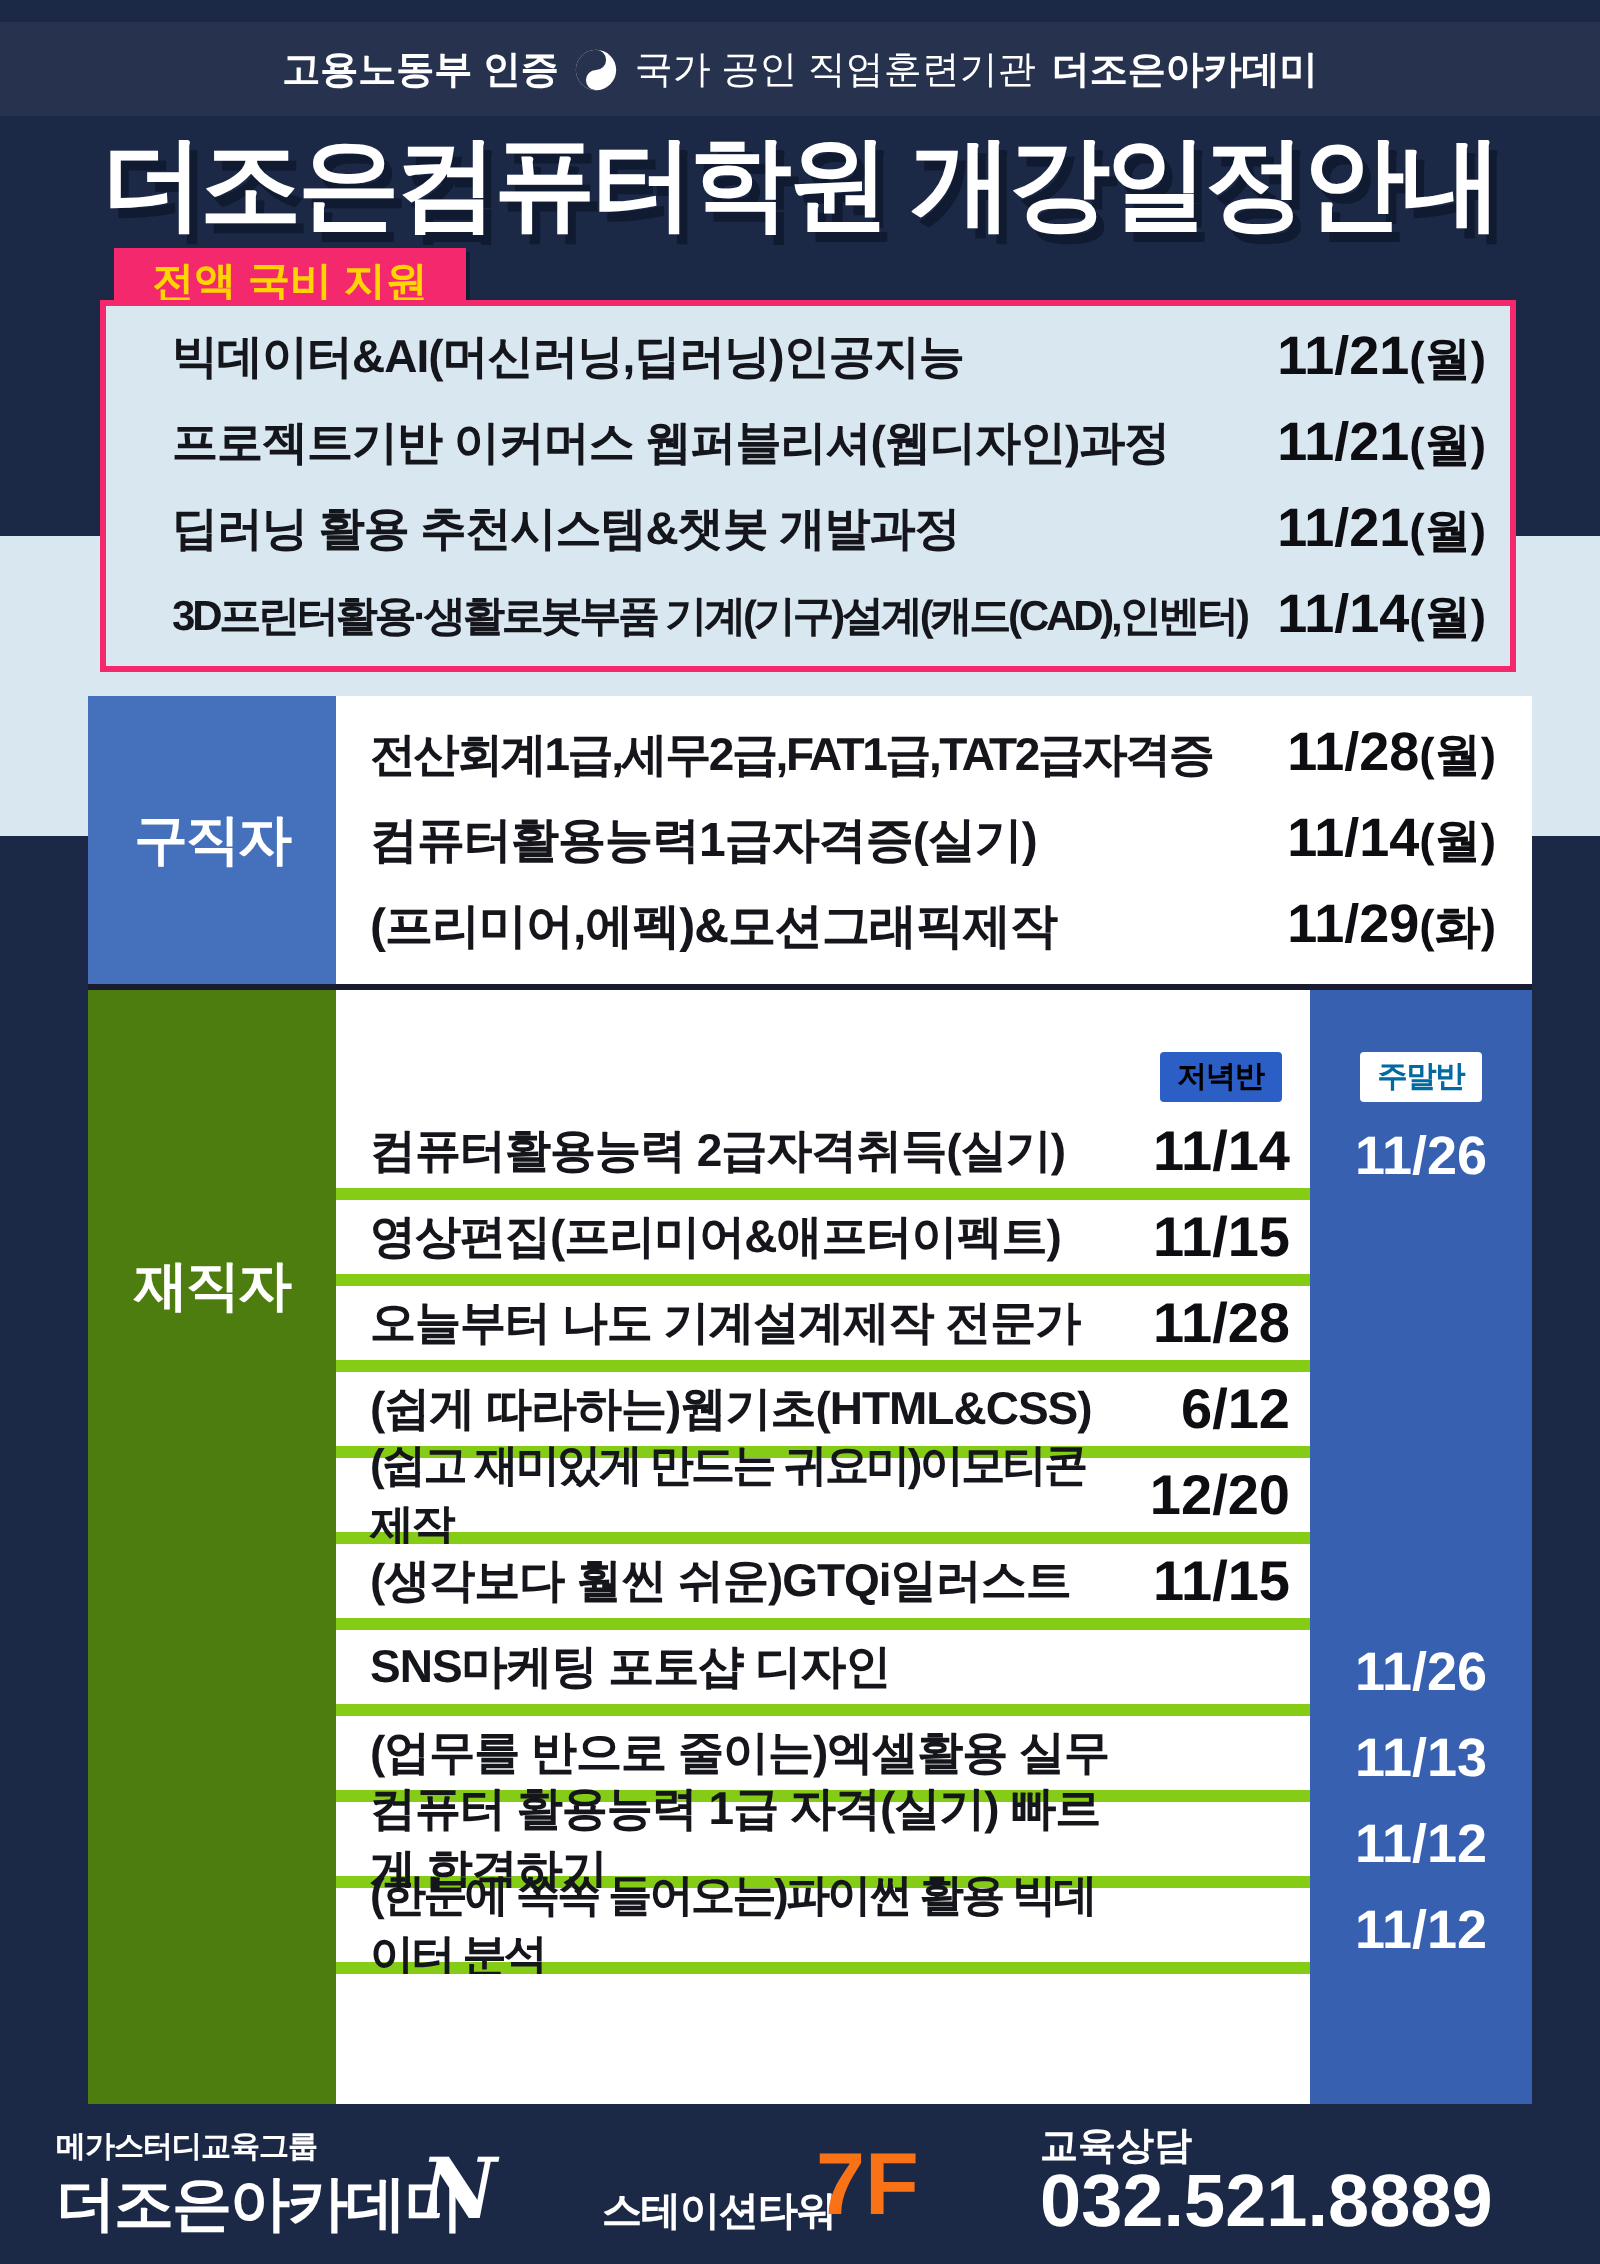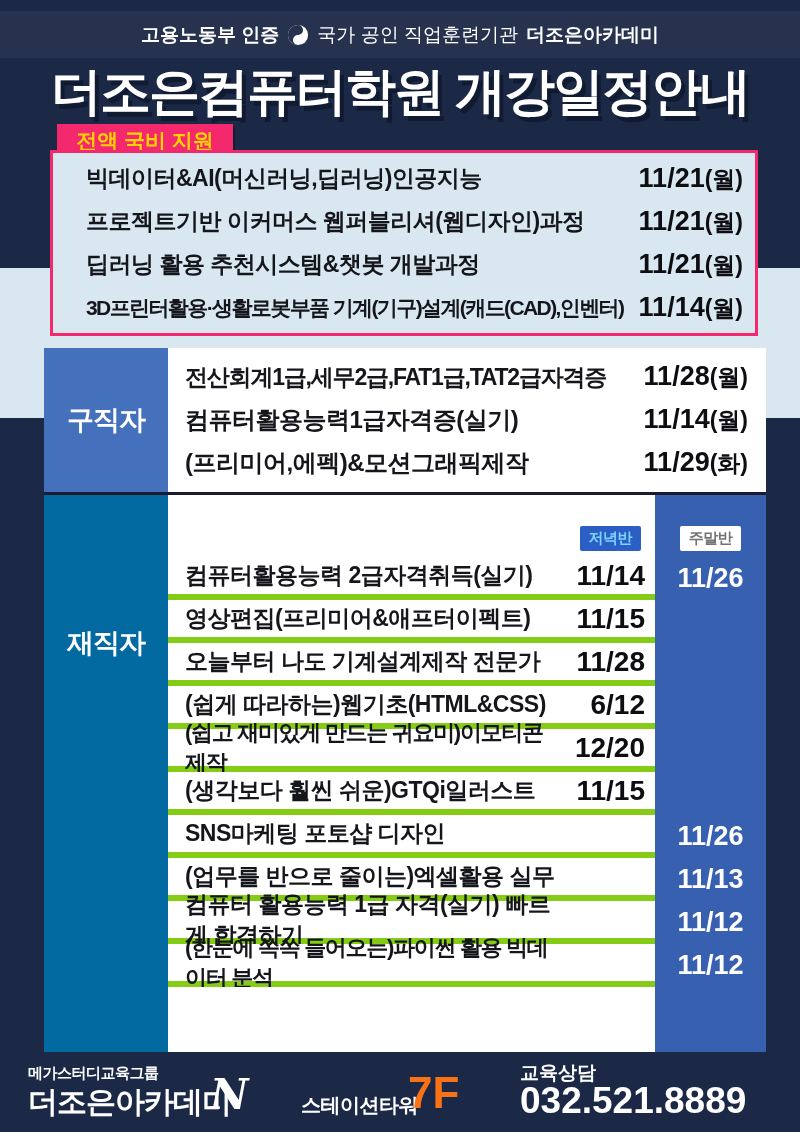--- a/index.html
+++ b/index.html
@@ -51,31 +51,31 @@
   .jrow{display:flex;align-items:center;height:43px;}
   .jname{flex:1;font-size:24px;font-weight:700;color:#15151c;letter-spacing:-0.5px;}
   .jrow.tight .jname{font-size:23px;letter-spacing:-1.2px;}
   .jdate{font-size:27px;font-weight:800;color:#0d0d12;white-space:nowrap;}
   .jday{font-size:23px;font-weight:700;color:#0d0d12;}
 
   .employed{
     position:absolute;left:44px;top:492px;width:722px;height:560px;display:flex;
     border-top:3px solid #1b1b2f;box-sizing:border-box;
   }
-  .emp-label{width:124px;background:#0369a1;color:#fff;font-size:27px;font-weight:700;
+  .emp-label{width:124px;background:#4d7c0f;color:#fff;font-size:27px;font-weight:700;
     display:flex;justify-content:center;padding-top:130px;box-sizing:border-box;letter-spacing:-1px;}
   .emp-main{flex:1;display:flex;flex-direction:column;}
   .ehead{height:62px;display:flex;}
   .ehead-white{width:487px;background:#fff;display:flex;align-items:flex-end;justify-content:flex-end;
     padding:0 14px 6px 0;box-sizing:border-box;}
   .ehead-wknd{width:111px;background:#3761b0;display:flex;align-items:flex-end;justify-content:center;
     padding-bottom:6px;box-sizing:border-box;}
   .mini-badge{font-size:15px;font-weight:800;padding:3px 9px;border-radius:2px;letter-spacing:-0.5px;}
-  .badge-eve{background:#2c5fc6;color:#7dd3fc;}
-  .badge-wknd{background:#ffffff;color:#737373;}
+  .badge-eve{background:#2c5fc6;color:#000000;}
+  .badge-wknd{background:#ffffff;color:#0369a1;}
   .erow{height:43px;display:flex;}
   .erow-white{width:487px;background:#fff;display:flex;align-items:center;
     border-bottom:6px solid #84cc16;box-sizing:border-box;padding:0 10px 0 17px;}
   .ename{flex:1;font-size:23px;font-weight:700;color:#15151c;letter-spacing:-0.5px;}
   .erow.tight .ename{font-size:22px;letter-spacing:-1.3px;}
   .eeve{width:84px;text-align:right;font-size:28px;font-weight:800;color:#0d0d12;white-space:nowrap;}
   .erow-wknd{width:111px;background:#3761b0;display:flex;align-items:center;justify-content:center;
     font-size:27px;font-weight:800;color:#ffffff;}
   .efill{flex:1;display:flex;}
   .efill-white{width:487px;background:#fff;}

